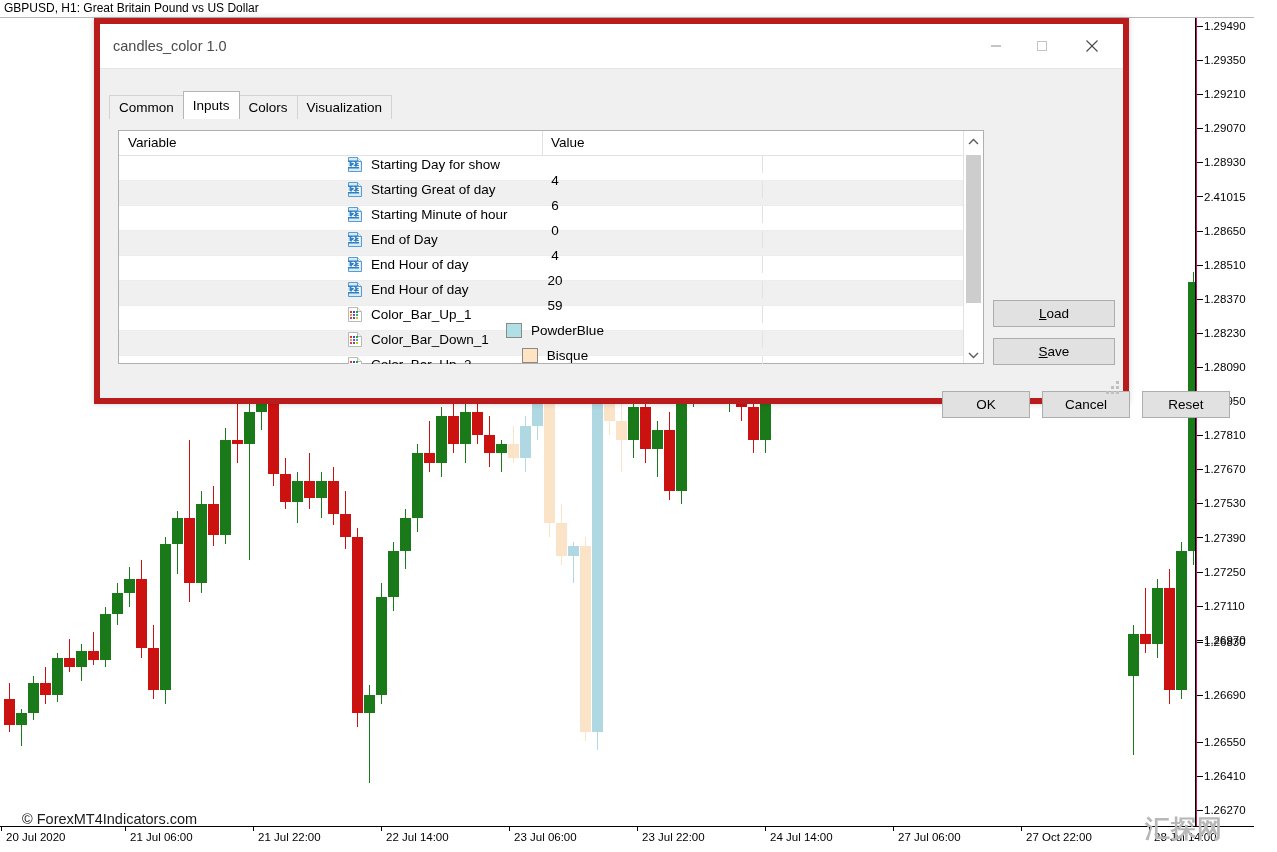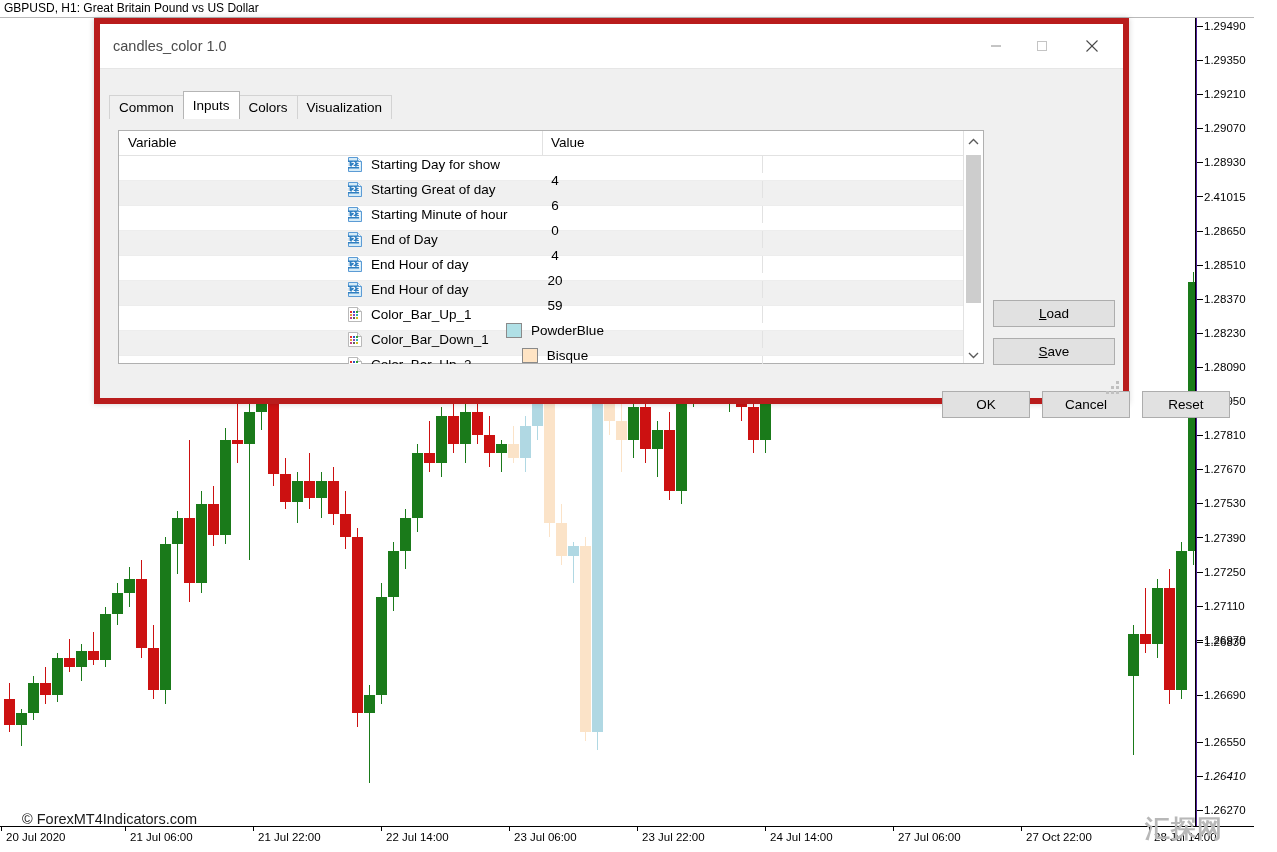--- a/index.html
+++ b/index.html
@@ -8,21 +8,21 @@
     width: 1277px; height: 852px;
     overflow: hidden;
     font-family: "Liberation Sans", sans-serif;
     background: #ffffff;
   }
 
   #app {
     position: relative;
     width: 1254px;
     height: 852px;
-    background: #4c1d95;
+    background: #be185d;
     overflow: hidden;
   }
 
   
   .chart-titlebar {
     position: absolute;
     left: 0; top: 0;
     width: 1277px; height: 18px;
     background: #ffffff;
     border-bottom: 1px solid #b9b9b9;
@@ -696,21 +696,21 @@
       <div class="price-tick" style="top: 412.2px;"><span class="dash"></span><span>1.27810</span></div>
       <div class="price-tick" style="top: 446.3px;"><span class="dash"></span><span>1.27670</span></div>
       <div class="price-tick" style="top: 480.4px;"><span class="dash"></span><span>1.27530</span></div>
       <div class="price-tick" style="top: 514.5px;"><span class="dash"></span><span>1.27390</span></div>
       <div class="price-tick" style="top: 548.6px;"><span class="dash"></span><span>1.27250</span></div>
       <div class="price-tick" style="top: 582.7px;"><span class="dash"></span><span>1.27110</span></div>
       <div class="price-tick" style="top: 616.8px;"><span class="dash"></span><span>1.26970</span></div>
       <div class="price-tick" style="top: 619px;"><span class="dash"></span><span>1.26830</span></div>
       <div class="price-tick" style="top: 672px;"><span class="dash"></span><span>1.26690</span></div>
       <div class="price-tick" style="top: 719.1px;"><span class="dash"></span><span>1.26550</span></div>
-      <div class="price-tick" style="top: 753.2px; font-style: italic;"><span class="dash"></span><span>1.26410</span></div>
+      <div class="price-tick" style="top: 753.2px;"><span class="dash"></span><span>1.26410</span></div>
       <div class="price-tick" style="top: 787.3px;"><span class="dash"></span><span>1.26270</span></div>
       <div class="price-tick" style="top: 821.4px;"><span class="dash"></span><span>1.26130</span></div>
     </div>
 
   <div class="time-axis">
       <div class="time-tick" style="left: 6px;">20 Jul 2020</div>
       <div class="time-tick" style="left: 130px;">21 Jul 06:00</div>
       <div class="time-tick" style="left: 258px;">21 Jul 22:00</div>
       <div class="time-tick" style="left: 386px;">22 Jul 14:00</div>
       <div class="time-tick" style="left: 514px;">23 Jul 06:00</div>

